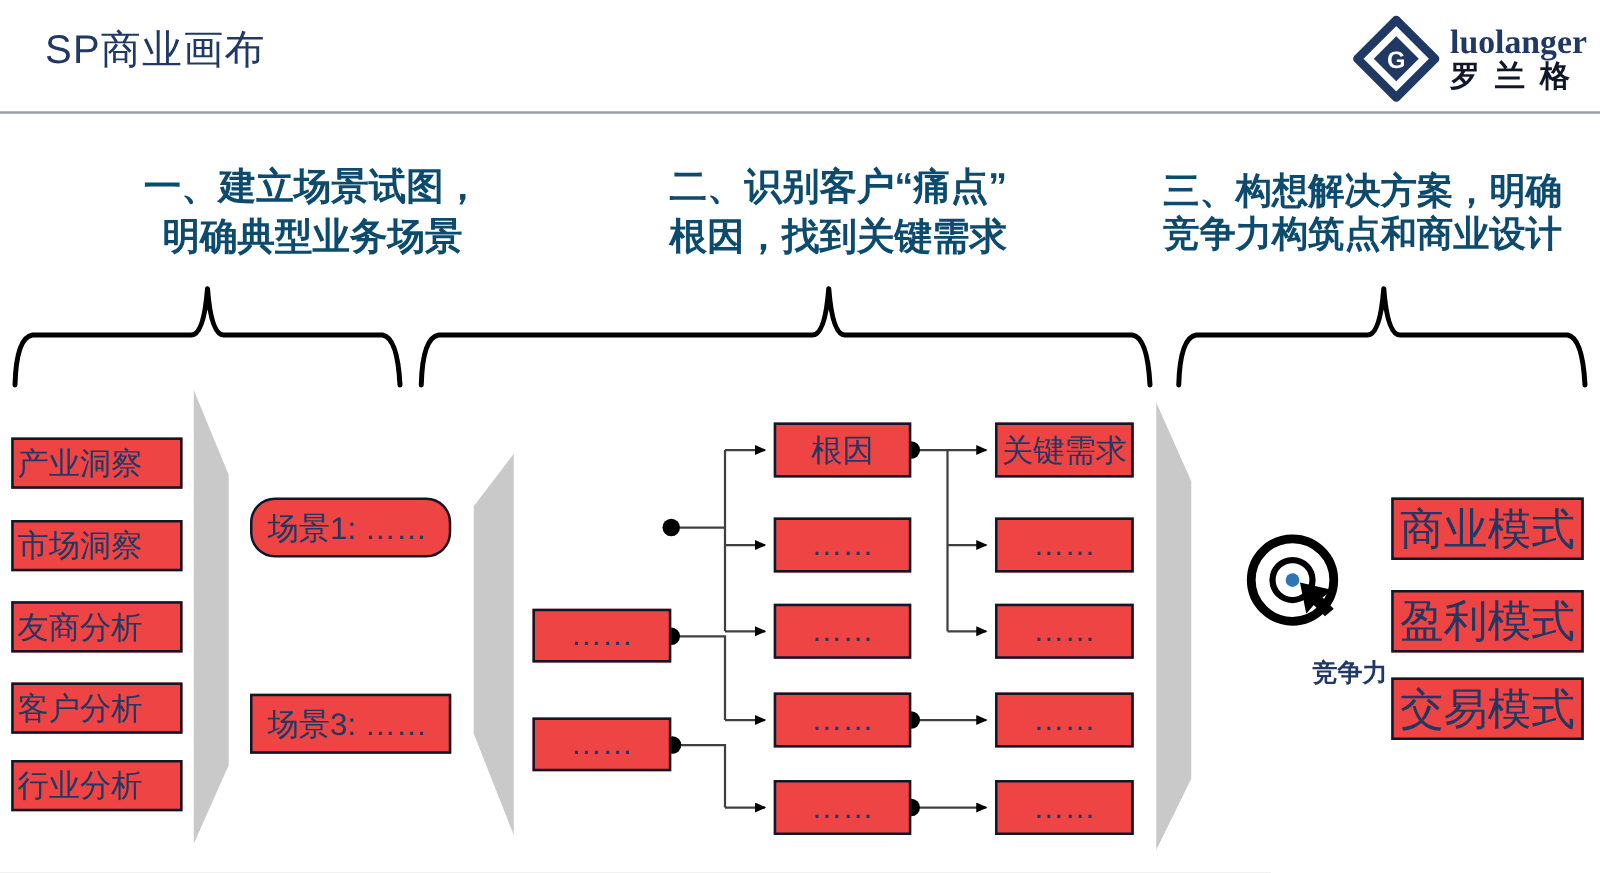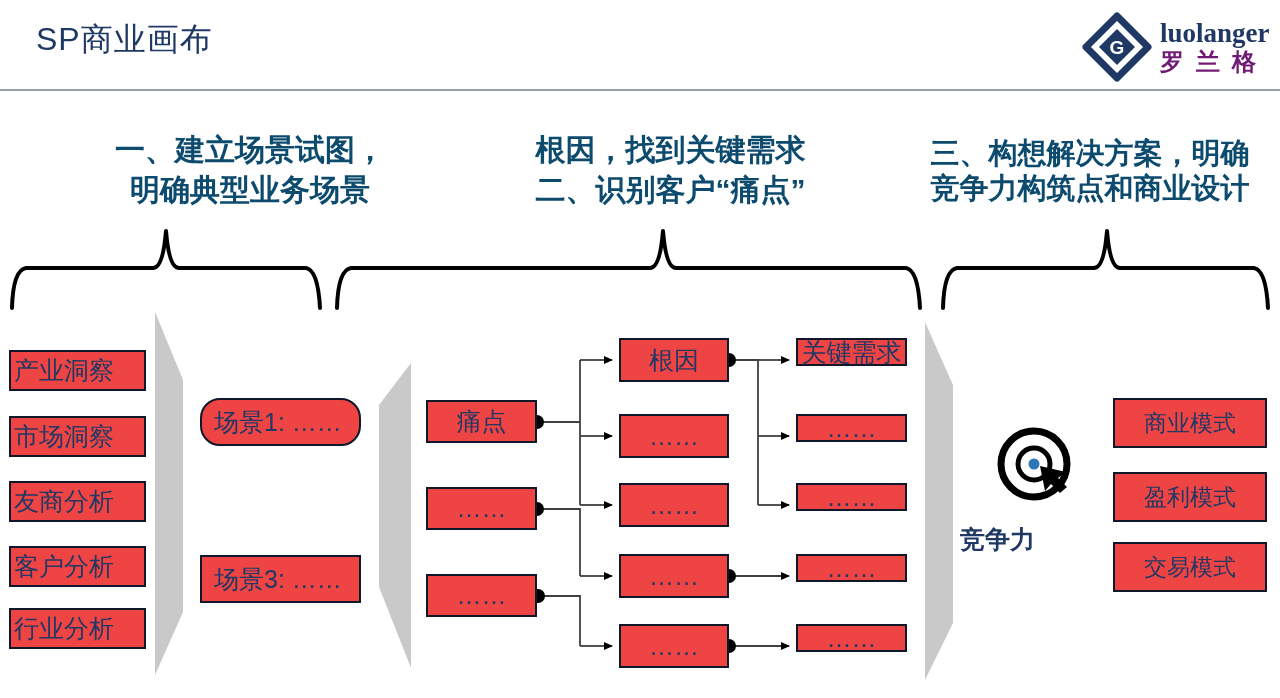--- a/index.html
+++ b/index.html
@@ -9,21 +9,21 @@
     color:#1f3864;
   }
   .abs{position:absolute;}
   
   #page-title{left:36px;top:18px;font-size:32px;font-weight:500;letter-spacing:1px;color:#1f3864;}
   #header-divider{left:0;top:89px;width:1280px;height:2px;background:#9aa0a8;}
   
   #logo{left:1082px;top:12px;display:flex;align-items:center;gap:8px;}
   #logo-text{display:flex;flex-direction:column;line-height:1.05;font-family:Liberation Serif, serif;}
   #logo-latin{font-size:27px;font-weight:bold;color:#1f3864;}
-  #logo-cn{font-size:24px;font-weight:600;color:#701a75;letter-spacing:12px;margin-top:2px;white-space:nowrap;}
+  #logo-cn{font-size:24px;font-weight:600;color:#0f172a;letter-spacing:12px;margin-top:2px;white-space:nowrap;}
   
   .section-header{font-size:30px;font-weight:bold;text-align:center;line-height:40px;color:#0c4a6e;}
   #section-header-1{left:55px;top:130px;width:390px;}
   #section-header-2{left:468px;top:130px;width:405px;}
   #section-header-3{left:898px;top:136px;width:384px;font-size:29px;line-height:35px;}
   
   .box{
     position:absolute;border:2px solid #0f172a;background:#ef4444;
     display:flex;align-items:center;justify-content:center;
     color:#1f3864;font-size:25px;box-sizing:border-box;white-space:nowrap;
@@ -35,27 +35,27 @@
   #insight-0{top:350px;} #insight-1{top:416px;} #insight-2{top:481px;}
   #insight-3{top:546px;} #insight-4{top:608px;}
   
   .scenario{left:200px;width:161px;height:48px;}
   #scenario-0{top:398px;border-radius:20px;} #scenario-1{top:473px;} #scenario-2{top:555px;}
   
   .pain{left:426px;width:111px;height:43px;}
   #pain-0{top:400px;} #pain-1{top:487px;} #pain-2{top:574px;}
   .root{left:619px;width:110px;height:44px;}
   #root-0{top:338px;text-align:center;} #root-1{top:414px;} #root-2{top:483px;} #root-3{top:554px;} #root-4{top:624px;}
-  .need{left:796px;width:111px;height:28px;}
+  .need{left:796px;width:111px;height:44px;}
   #need-0{top:338px;} #need-1{top:414px;} #need-2{top:483px;} #need-3{top:554px;} #need-4{top:624px;}
   
-  .mode{left:1113px;width:154px;height:50px;font-size:23px;}
+  .mode{left:1113px;width:154px;height:50px;font-size:35px;}
   #mode-0{top:398px;} #mode-1{top:472px;} #mode-2{top:542px;}
-  #solution-label{left:960px;top:521px;width:150px;text-align:left;
-    font-size:25px;font-weight:bold;line-height:37px;color:#1f3864;}
+  #solution-label{left:960px;top:521px;width:150px;text-align:right;
+    font-size:20px;font-weight:bold;line-height:37px;color:#1f3864;}
   #diagram-layer{left:0;top:0;}
 </style>
 </head>
 <body>
 
 <div id="canvas">
 
   <div class="abs" id="page-title">SP商业画布</div>
   <div class="abs" id="header-divider"></div>
 
@@ -69,22 +69,22 @@
       <span id="logo-latin">luolanger</span>
       <span id="logo-cn">罗兰格</span>
     </div>
   </div>
 
   <div class="abs section-header" id="section-header-1">
     <div>一、建立场景试图，</div>
     <div>明确典型业务场景</div>
   </div>
   <div class="abs section-header" id="section-header-2">
+    <div>二、识别客户“痛点”</div>
     <div>根因，找到关键需求</div>
-    <div>二、识别客户“痛点”</div>
   </div>
   <div class="abs section-header" id="section-header-3">
     <div>三、构想解决方案，明确</div>
     <div>竞争力构筑点和商业设计</div>
   </div>
 
   <svg class="abs" id="diagram-layer" width="1280" height="698" viewBox="0 0 1280 698">
     <defs>
       <marker id="arrow" markerWidth="10" markerHeight="9" refX="8" refY="4" orient="auto" markerUnits="userSpaceOnUse">
         <path d="M0,0 L9,4 L0,8 Z" fill="#000000"></path>
@@ -140,21 +140,20 @@
 
   <div class="box insight left-align" id="insight-0">产业洞察</div>
   <div class="box insight left-align" id="insight-1">市场洞察</div>
   <div class="box insight left-align" id="insight-2">友商分析</div>
   <div class="box insight left-align" id="insight-3">客户分析</div>
   <div class="box insight left-align" id="insight-4">行业分析</div>
 
   <div class="box scenario pad" id="scenario-0">场景1: ……</div>
   <div class="box scenario pad" id="scenario-2">场景3: ……</div>
 
-  <div class="box pain" id="pain-0">痛点</div>
   <div class="box pain" id="pain-1">……</div>
   <div class="box pain" id="pain-2">……</div>
 
   <div class="box root" id="root-0">根因</div>
   <div class="box root" id="root-1">……</div>
   <div class="box root" id="root-2">……</div>
   <div class="box root" id="root-3">……</div>
   <div class="box root" id="root-4">……</div>
 
   <div class="box need" id="need-0">关键需求</div>

